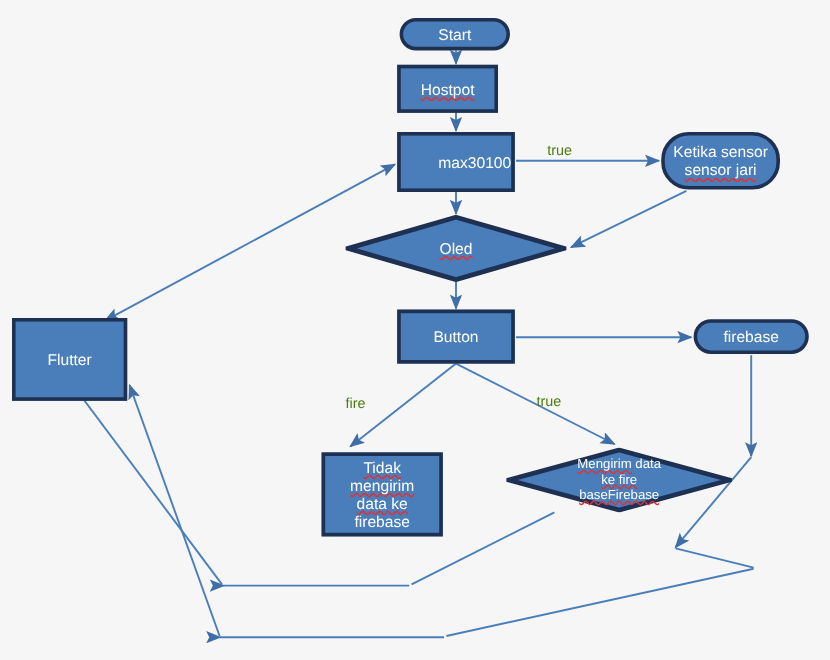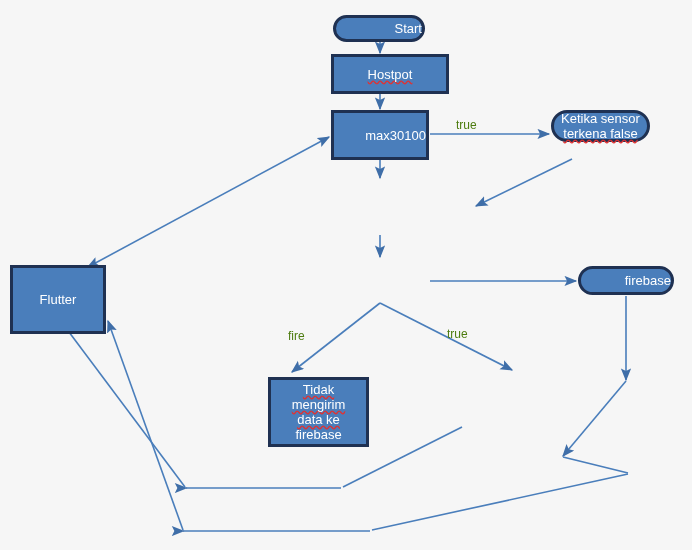--- a/index.html
+++ b/index.html
@@ -23,21 +23,20 @@
     z-index:5;
   }
   .node.rect{
     background:#4a7ebb;
     border:3px solid #1f3152;
   }
   .node.oval{
     background:#4a7ebb;
     border:3px solid #1f3152;
     border-radius:999px;
-    justify-content:flex-end;
   }
   .node.diamond{
     background:transparent;border:none;
   }
   .diamond .dshape{
     position:absolute;left:0;top:0;width:100%;height:100%;
   }
   .diamond .dlabel{
     position:relative;z-index:2;width:80%;
   }
@@ -96,52 +95,71 @@
 
       <line x1="185" y1="487" x2="60" y2="320" marker-end="url(#ah)"></line>
       <line x1="183" y1="530" x2="108" y2="321" marker-end="url(#ah)"></line>
     </g>
   </svg>
 
   <div class="node oval" style="left:333px;top:15px;width:92px;height:27px;">
     <span>Start</span>
   </div>
 
-  <div class="node rect" style="left:331px;top:54px;width:118px;height:40px;">
+  <div class="node rect" style="left:331px;top:54px;width:84px;height:40px;">
     <span class="spell">Hostpot</span>
   </div>
 
   <div class="node rect" style="left:331px;top:110px;width:98px;height:50px;justify-content:flex-end;">
     <span>max30100</span>
   </div>
 
-  <div class="node rect" style="left:551px;top:110px;width:99px;height:32px;border-radius:23px;">
+  <div class="node rect" style="left:551px;top:110px;width:99px;height:48px;border-radius:23px;">
     <span>
       <span>Ketika sensor</span><br>
-      <span class="spell">terkena false</span>
+      <span class="spell">sensor jari</span>
     </span>
   </div>
 
+  <div class="node diamond" style="left:288px;top:179px;width:184px;height:56px;">
+    <svg class="dshape" viewBox="0 0 184 56" preserveAspectRatio="none">
+      <polygon points="92,2 182,28 92,54 2,28" fill="#4a7ebb" stroke="#1f3152" stroke-width="4"></polygon>
+    </svg>
+    <span class="dlabel spell">Oled</span>
+  </div>
 
+  <div class="node rect" style="left:331px;top:258px;width:98px;height:45px;">
+    <span>Button</span>
+  </div>
 
   <div class="node oval" style="left:578px;top:266px;width:96px;height:29px;">
     <span>firebase</span>
   </div>
 
   <div class="node rect" style="left:10px;top:265px;width:96px;height:69px;">
     <span>Flutter</span>
   </div>
 
   <div class="node rect" style="left:244px;top:377px;width:101px;height:70px;margin-left:24px;">
     <span>
       <span class="spell">Tidak</span><br>
       <span class="spell">mengirim</span><br>
       <span class="spell">data ke</span><br>
       <span>firebase</span>
     </span>
   </div>
 
+  <div class="node diamond" style="left:422px;top:373px;width:188px;height:54px;">
+    <svg class="dshape" viewBox="0 0 188 54" preserveAspectRatio="none">
+      <polygon points="94,2 186,27 94,52 2,27" fill="#4a7ebb" stroke="#1f3152" stroke-width="4"></polygon>
+    </svg>
+    <span class="dlabel" style="font-size:11px;line-height:13px;">
+      <span class="spell">Mengirim</span><span> data</span><br>
+      <span class="spell">ke fire</span><br>
+      <span class="spell">baseFirebase</span>
+    </span>
+  </div>
 
   <div class="edge-label" style="left:456px;top:118px;">true</div>
   <div class="edge-label" style="left:288px;top:329px;">fire</div>
   <div class="edge-label" style="left:447px;top:327px;">true</div>
 
 </div>
 
 </body></html>

